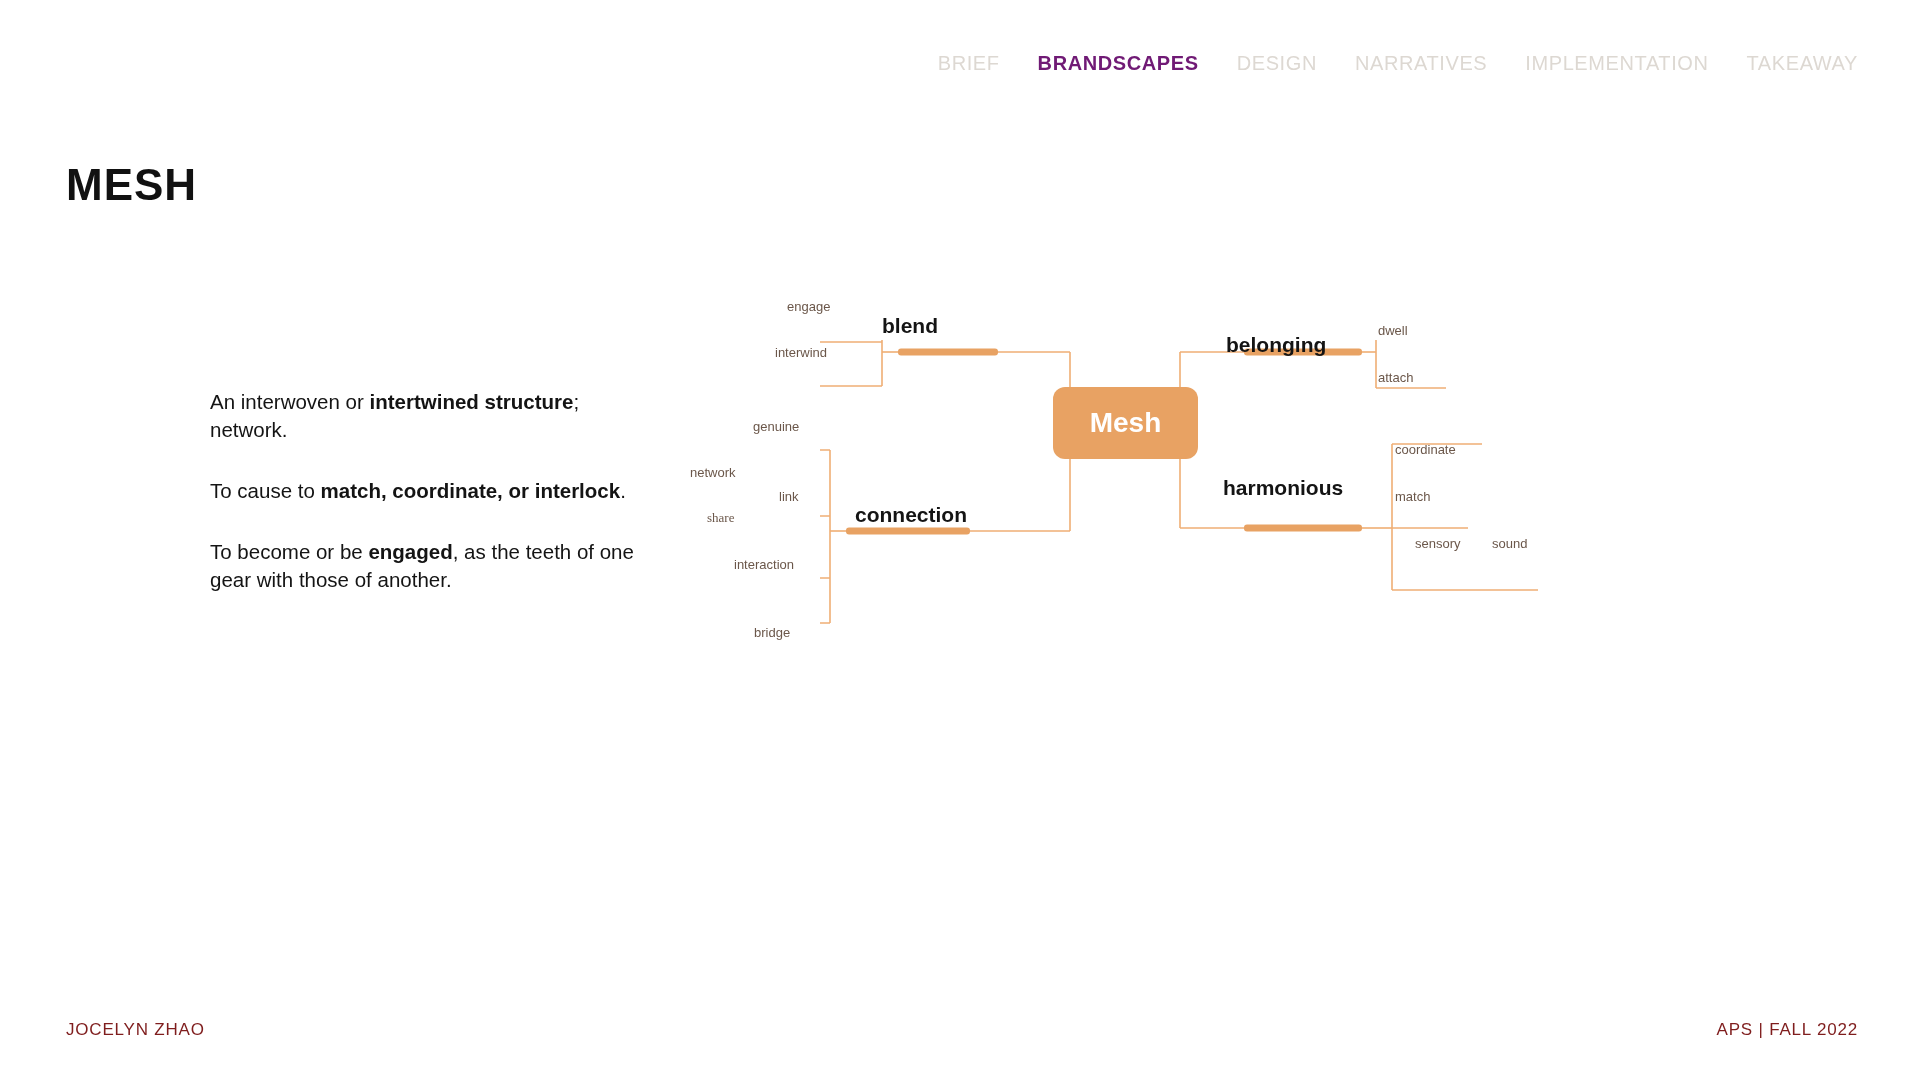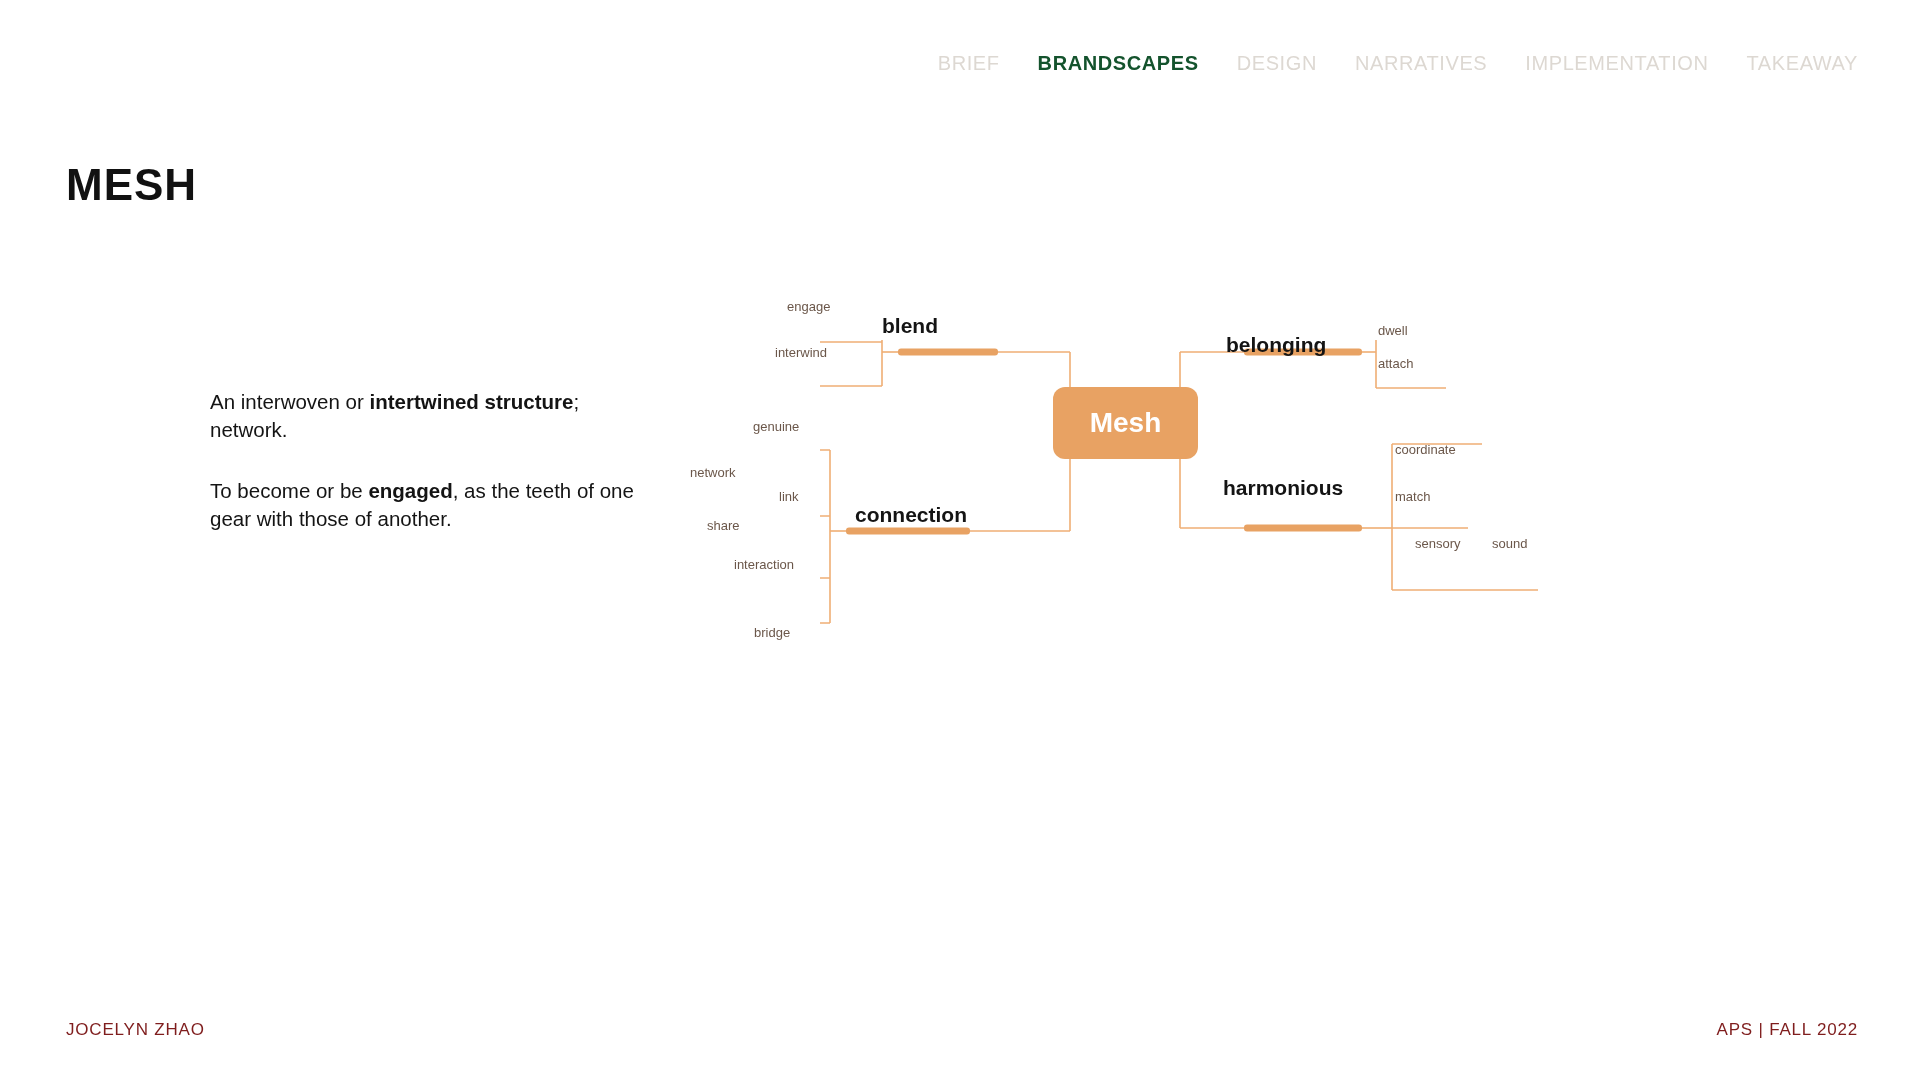--- a/index.html
+++ b/index.html
@@ -29,21 +29,21 @@
     gap: 38px;
   }
   .nav-item {
     font-size: 20px;
     letter-spacing: 0.6px;
     color: #ddd8d2;
     font-weight: 400;
     white-space: nowrap;
     cursor: pointer;
   }
-  .nav-item.active { color: #14532d; font-weight: 700; }
+  .nav-item.active { color: #701a75; font-weight: 700; }
 
   
   #page-title {
     position: absolute;
     left: 66px;
     top: 160px;
     font-size: 44px;
     font-weight: 700;
     letter-spacing: 1px;
     color: #111111;
@@ -128,20 +128,21 @@
     <span class="nav-item">DESIGN</span>
     <span class="nav-item">NARRATIVES</span>
     <span class="nav-item">IMPLEMENTATION</span>
     <span class="nav-item">TAKEAWAY</span>
   </nav>
 
   <h1 id="page-title">MESH</h1>
 
   <div id="definition">
     <p><span>An interwoven or </span><b>intertwined structure</b><span>; network.</span></p>
+    <p><span>To cause to </span><b>match, coordinate, or interlock</b><span>.</span></p>
     <p><span>To become or be </span><b>engaged</b><span>, as the teeth of one gear with those of another.</span></p>
   </div>
 
   <div id="mindmap">
 
     <svg width="1060" height="380">
       <g id="mm-lines" fill="none" stroke="#EFAE74" stroke-width="1.6">
           <path d="M 250 12 L 250 191" stroke="#EFAE74" stroke-width="1.6" fill="none"></path>
           <path d="M 360 12 L 360 188" stroke="#EFAE74" stroke-width="1.6" fill="none"></path>
           <path d="M 178 12 L 250 12" stroke="#EFAE74" stroke-width="1.6" fill="none"></path>
@@ -185,27 +186,27 @@
     </div>
 
     <span class="mm-label mm-branch" style="left:62px;  top:-25px;">blend</span>
     <span class="mm-label mm-leaf" style="left:-33px; top:-40px;">engage</span>
     <span class="mm-label mm-leaf" style="left:-45px; top:6px;">interwind</span>
 
     <span class="mm-label mm-branch" style="left:35px;  top:164px;">connection</span>
     <span class="mm-label mm-leaf" style="left:-67px; top:80px;">genuine</span>
     <span class="mm-label mm-leaf" style="left:-41px; top:150px;">link</span>
     <span class="mm-label mm-leaf" style="left:-130px;top:126px;">network</span>
-    <span class="mm-label mm-leaf" style="left:-113px;top:179px;">share</span>
+    <span class="mm-label mm-leaf" style="left:-113px;top:171px;font-family:Liberation Serif, serif;">share</span>
     <span class="mm-label mm-leaf" style="left:-86px; top:218px;">interaction</span>
     <span class="mm-label mm-leaf" style="left:-66px; top:263px;margin-top:23px;">bridge</span>
 
     <span class="mm-label mm-branch" style="left:406px; top:-6px;">belonging</span>
     <span class="mm-label mm-leaf" style="left:558px; top:-16px;">dwell</span>
-    <span class="mm-label mm-leaf" style="left:558px; top:17px;">attach</span>
+    <span class="mm-label mm-leaf" style="left:558px; top:31px;">attach</span>
 
     <span class="mm-label mm-branch" style="left:403px; top:137px;">harmonious</span>
     <span class="mm-label mm-leaf" style="left:575px; top:103px;">coordinate</span>
     <span class="mm-label mm-leaf" style="left:575px; top:150px;">match</span>
     <span class="mm-label mm-leaf" style="left:575px; top:197px;margin-left:20px;">sensory</span>
     <span class="mm-label mm-leaf" style="left:672px; top:197px;">sound</span>
   </div>
 
   <div class="footer-text" id="footer-left">JOCELYN ZHAO</div>
   <div class="footer-text" id="footer-right">APS | FALL 2022</div>

